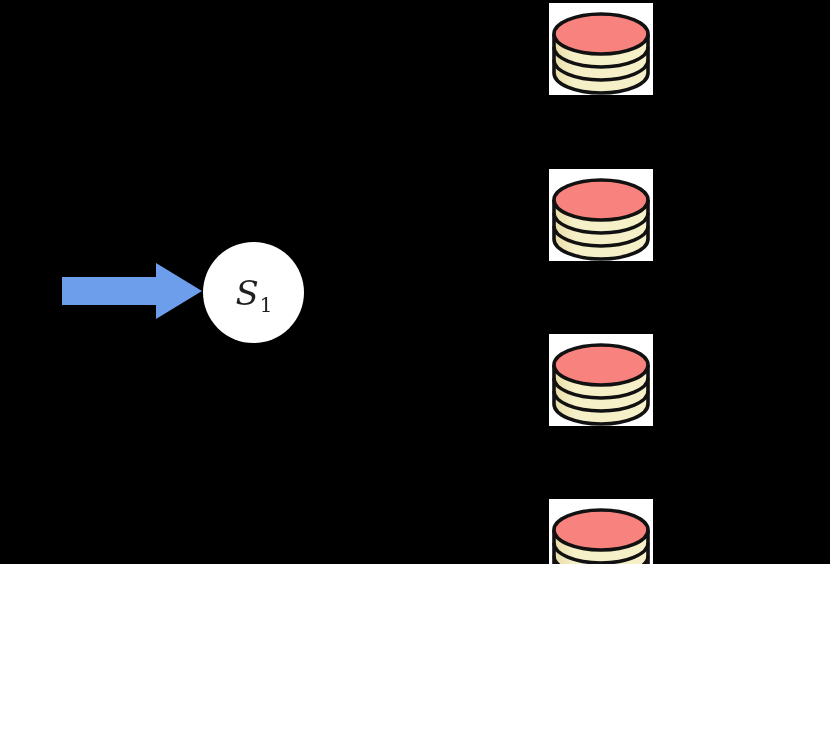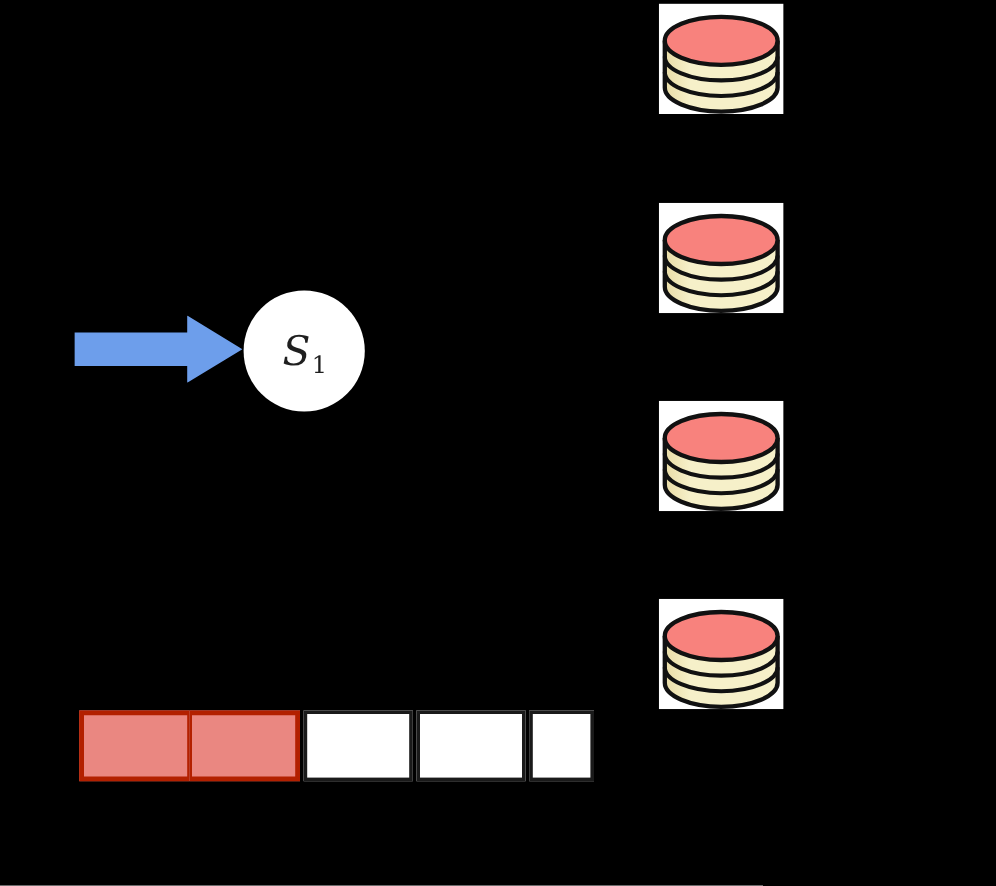--- a/index.html
+++ b/index.html
@@ -1,20 +1,20 @@
 <!DOCTYPE html>
 <html style="--background: #000000; --arrow-blue: #6d9eeb; --node-fill: #ffffff; --node-text: #1f1f1f; --outline: #111111; --disk-top: #f8827d; --disk-body: #f6f0c9; --disk-shade: #e9dca6; --disk-bg: #ffffff; --cell-occupied-fill: #ea8781; --cell-occupied-border: #b32000; --cell-empty-fill: #ffffff; --cell-empty-border: #1a1a1a;"><head>
 <meta charset="utf-8">
 <style>
   html,body { margin:0; padding:0; }
   body { font-family: "DejaVu Serif", serif; }
 
   .canvas {
     position: relative;
-    width: 830px; height: 738px;
+    width: 830px; height: 564px;
     background: var(--background, #000);
     overflow: hidden;
   }
 
   
   .arrow-svg { position:absolute; left:62px; top:263px; width:140px; height:56px; display:block; }
   .arrow-shape { fill: var(--arrow-blue); }
 
   
   .server-node {

